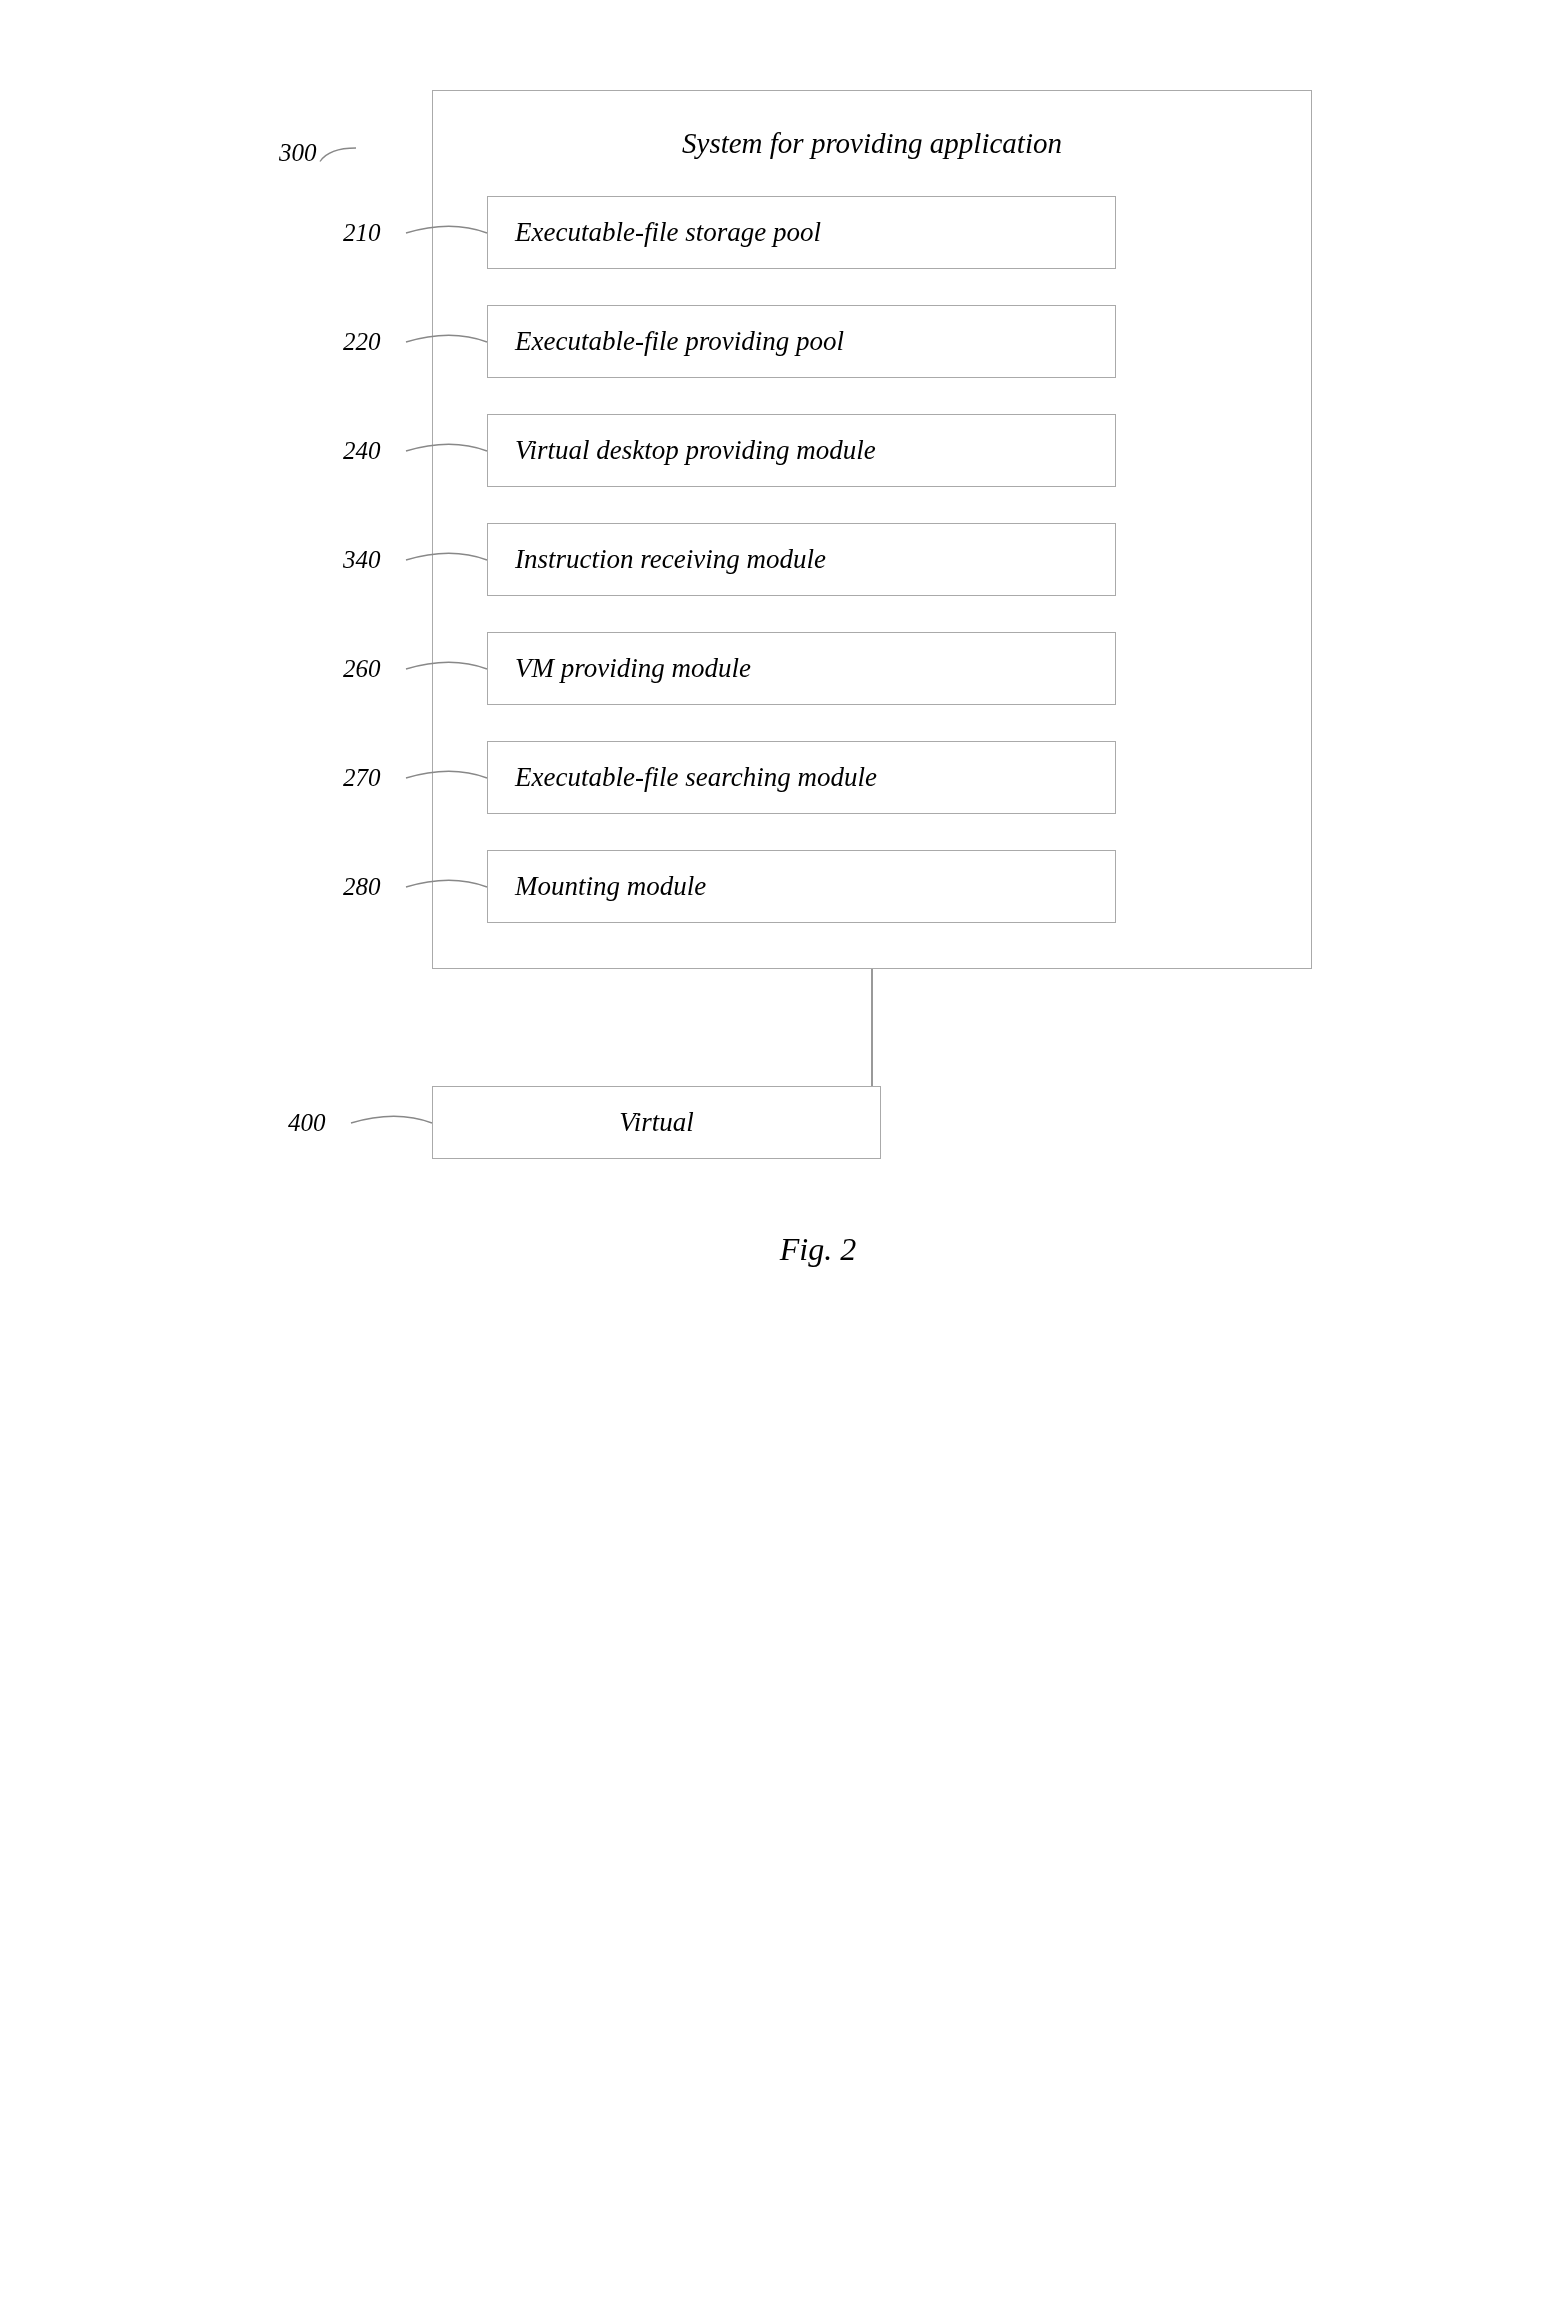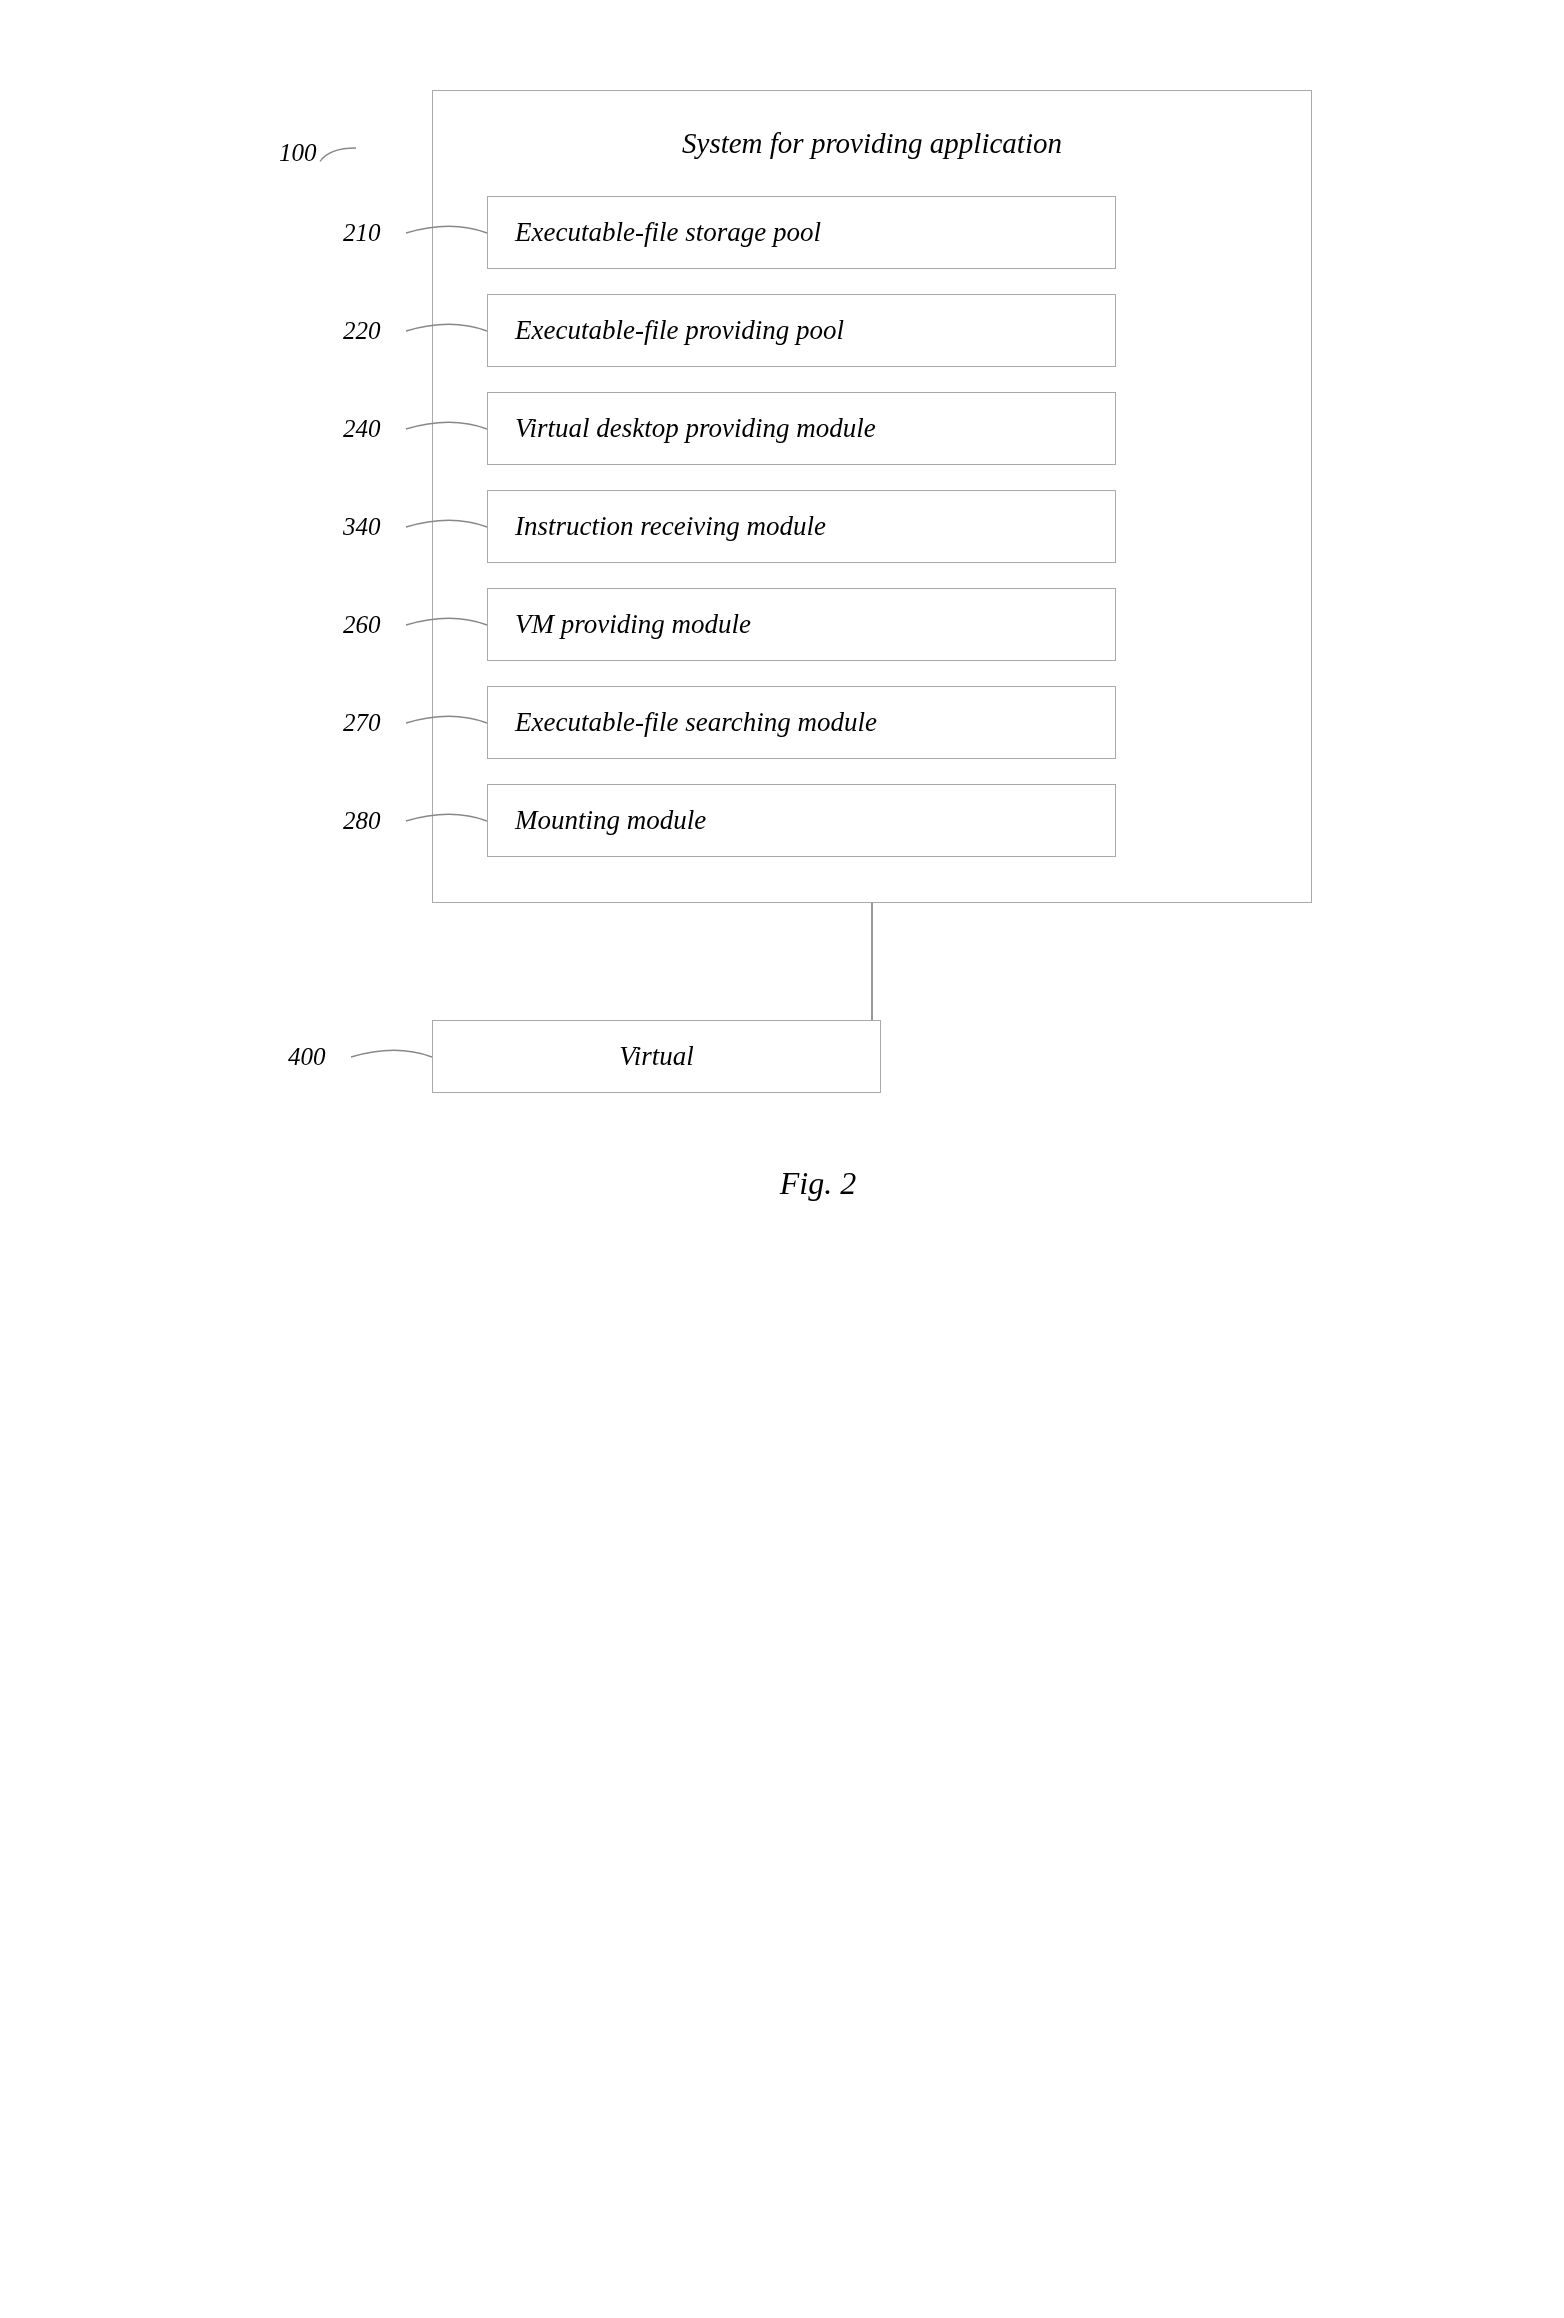--- a/index.html
+++ b/index.html
@@ -42,21 +42,21 @@
       text-align: center;
       font-size: 29px;
       margin-bottom: 36px;
       font-style: italic;
     }
 
     
     .module-row {
       display: flex;
       align-items: center;
-      margin-bottom: 25px;
+      margin-bottom: 36px;
       position: relative;
     }
 
     .module-box {
       border: 1.8px solid #aaa;
       width: 629px;
       padding: 20px 27px;
       text-align: left;
       font-size: 27px;
       font-style: italic;
@@ -89,21 +89,21 @@
       background: #999;
     }
 
   </style>
 </head>
 <body>
 
 <div class="page-container">
   <div class="main-wrapper">
 
-    <div style="position: absolute; left: -81px; top: 49px; font-size: 25px; font-style: italic;">100</div>
+    <div style="position: absolute; left: -81px; top: 49px; font-size: 25px; font-style: italic;">300</div>
 
     <svg style="position: absolute; left: -49px; top: 40px;" width="54" height="36" viewBox="0 0 60 40">
       <path d="M 50 20 Q 20 20 10 35" stroke="#888" stroke-width="1.5" fill="none"></path>
     </svg>
 
     <div class="outer-box">
       <div class="outer-box-title">System for providing application</div>
 
       <div class="module-row">
         <span style="position: absolute; left: -144px; font-size: 25px; font-style: italic;">210</span>

